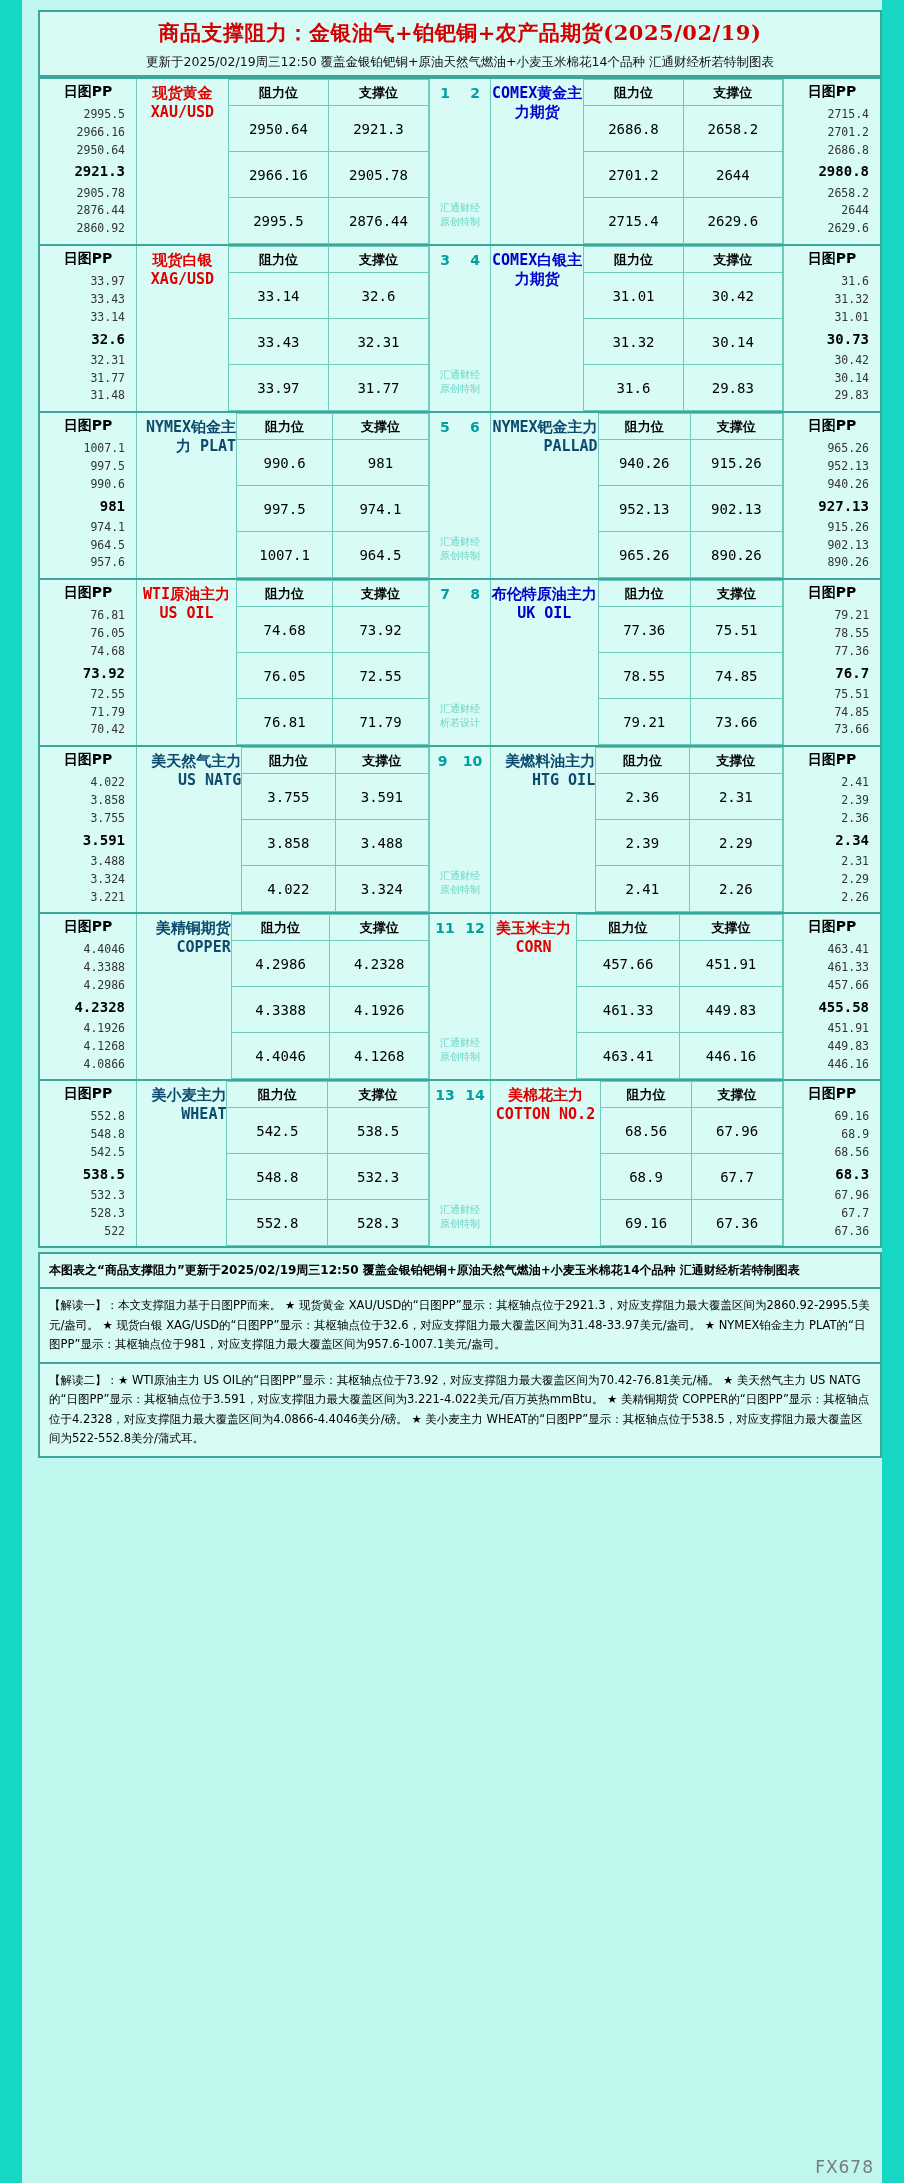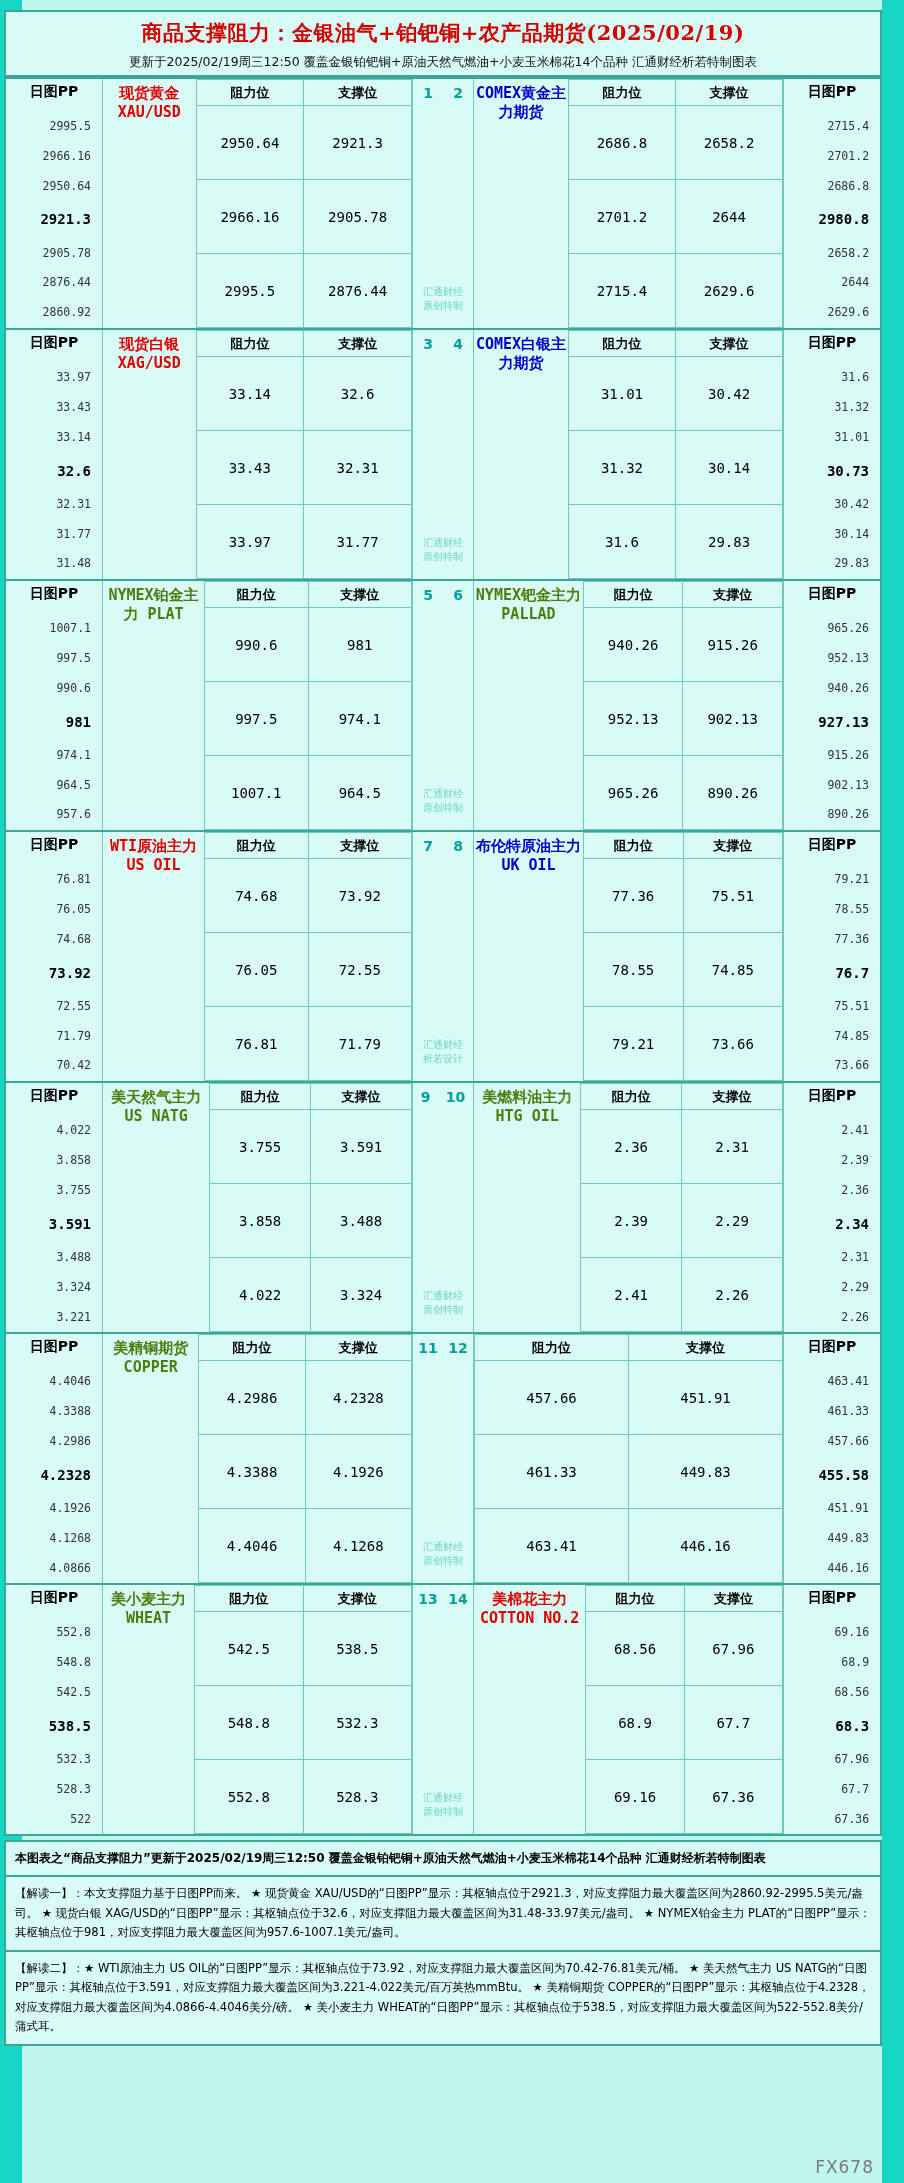--- a/index.html
+++ b/index.html
@@ -7,21 +7,21 @@
   body {
     width: 904px;
     background: #1fd8c8;
     font-family: "Liberation Sans", sans-serif;
     color: #000;
   }
   .page {
     width: 904px;
     min-height: 2183px;
     background: linear-gradient(90deg,#16d6c4 0%, #16d6c4 2.4%, #bff7ef 2.4%, #bff7ef 97.6%, #16d6c4 97.6%, #16d6c4 100%);
-    padding: 10px 22px 6px 4px;
+    padding: 10px 22px 6px 38px;
     position: relative;
   }
   .title-box {
     border: 2px solid #3aa79a;
     background: #d9fbf5;
     text-align: center;
     padding: 7px 4px 4px 4px;
   }
   .title {
     color: #d40000;
@@ -45,21 +45,20 @@
   }
   .block.first { border-top: 2px solid #3aa79a; }
   .side {
     width: 96px;
     flex: 0 0 96px;
     display: flex;
     flex-direction: column;
     align-items: center;
     padding: 4px 0 6px 0;
     font-family: "DejaVu Sans Mono", monospace;
-    gap: 12px;
   }
   .side-head {
     font-weight: bold;
     font-size: 14px;
     font-family: "DejaVu Sans", sans-serif;
     padding-bottom: 5px;
   }
   .side-val {
     font-size: 11.5px;
     color: #333;
@@ -81,21 +80,21 @@
     border-right: 1px solid #6fc9bd;
   }
   .mid-title {
     text-align: center;
     font-weight: bold;
     font-size: 15px;
     padding: 5px 0 4px 0;
     font-family: "DejaVu Sans Mono", monospace;
   }
   .c-red { color: #e00000; }
-  .c-purple { color: #4d7c0f; }
+  .c-purple { color: #0c4a6e; text-align: right; }
   .c-blue { color: #0000cc; }
   .tbl {
     width: 100%;
     border-collapse: collapse;
     table-layout: fixed;
   }
   .tbl th, .tbl td {
     border: 1px solid #6fc9bd;
     text-align: center;
     font-size: 14px;
@@ -627,20 +626,21 @@
           <div class="idx-row">
             <span>11</span>
             <span>12</span>
           </div>
           <div class="watermark">
             <div>汇通财经</div>
             <div>原创特制</div>
           </div>
         </div>
         <div class="mid">
+          <div class="mid-title c-red">美玉米主力 CORN</div>
           <table class="tbl">
             <thead>
               <tr>
                 <th>阻力位</th>
                 <th>支撑位</th>
               </tr>
             </thead>
             <tbody>
               <tr>
                 <td>457.66</td>

